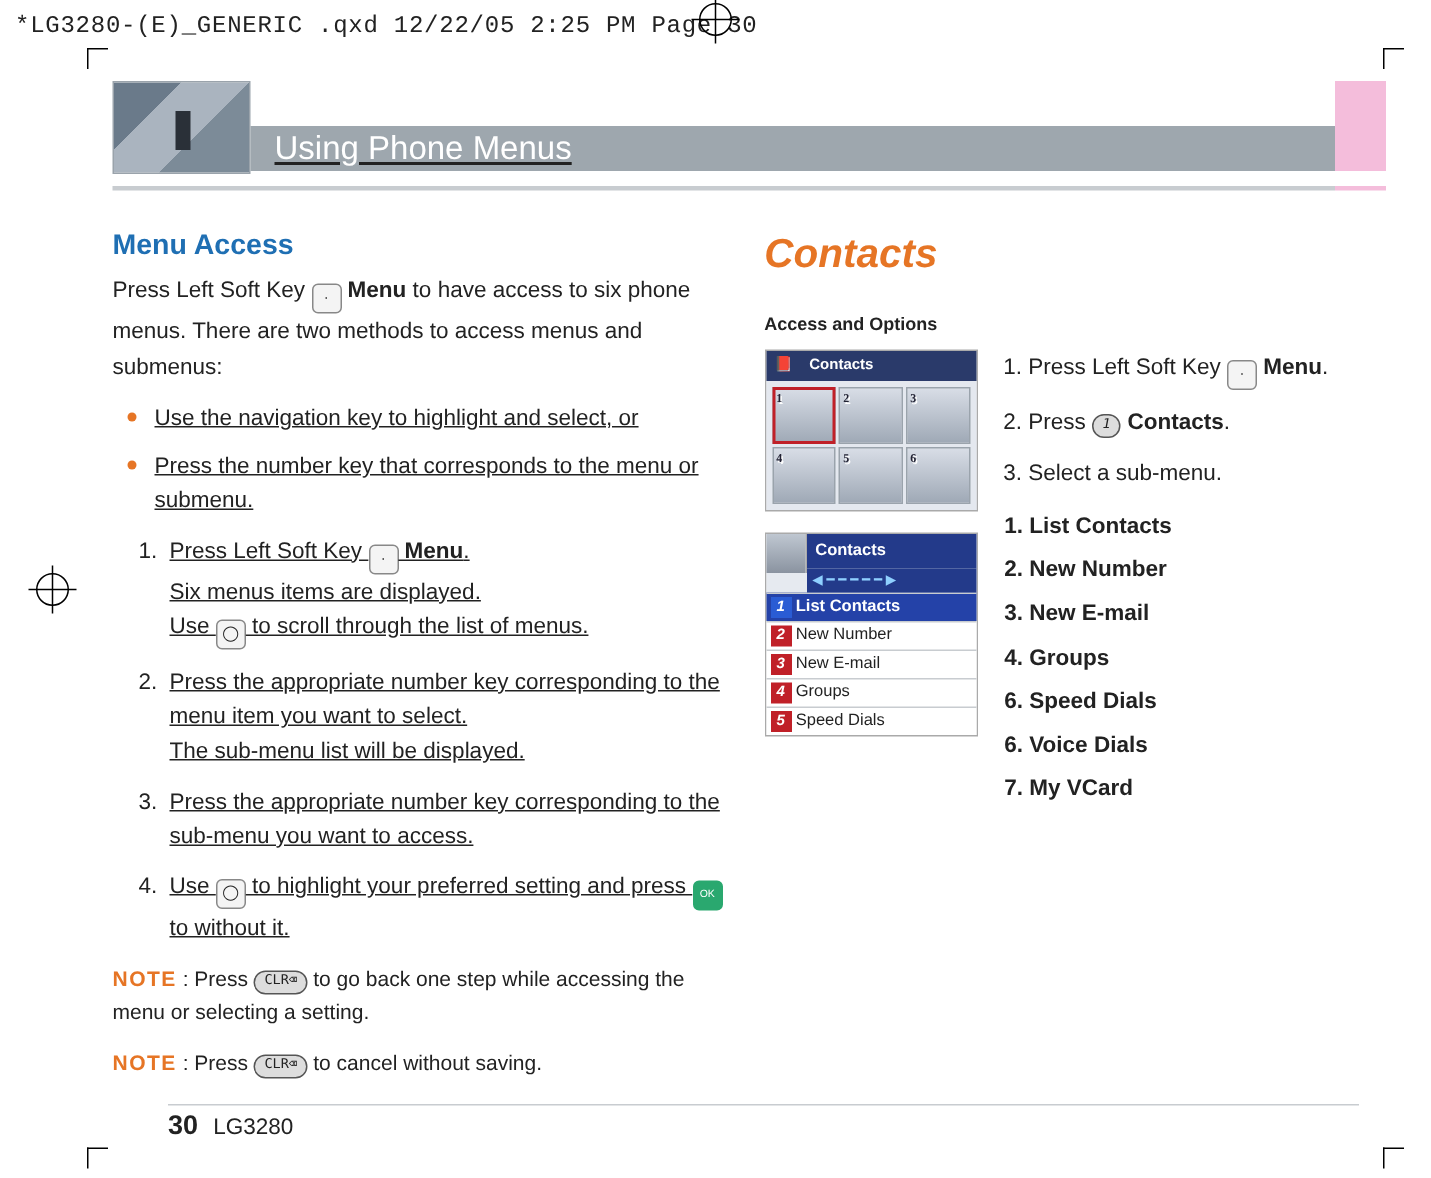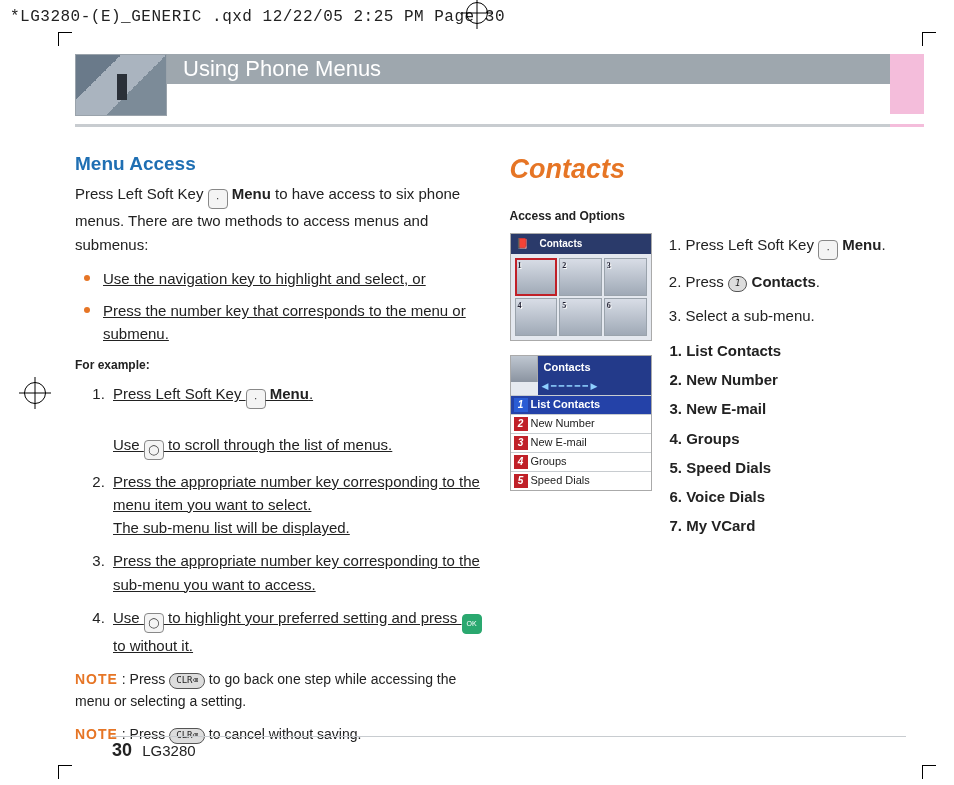--- a/index.html
+++ b/index.html
@@ -39,21 +39,22 @@
   .banner-img::after{
     content:"";
     position:absolute; left:45%; top:32%;
     width:10px; height:26px;
     background:#2a3038;
   }
   .banner-title {
     flex: 1;
     position: relative;
     display: flex;
-    align-items: flex-start;
+    align-items: flex-end;
+    text-decoration: underline;
   }
   .banner-title .bar {
     width: 100%;
     height: 30px;
     background: #9ea7ae;
     display: flex;
     align-items: center;
     padding-left: 16px;
     color: #fff;
     font-size: 22px;
@@ -280,25 +281,24 @@
 
     <div class="col">
       <div class="h-blue">Menu Access</div>
       <div>
         <span>Press Left Soft Key </span><span class="key-icon">·</span><b> Menu</b><span> to have access to six phone menus. There are two methods to access menus and submenus:</span>
       </div>
       <ul class="bullets">
         <li>Use the navigation key to highlight and select, or</li>
         <li>Press the number key that corresponds to the menu or submenu.</li>
       </ul>
-      <div class="h-black" style="margin-top:8px">For example:</div>
       <ol class="steps">
         <li>
           <span>Press Left Soft Key </span><span class="key-icon">·</span><b> Menu</b><span>.</span><br>
-          <br>
+          <span>Six menus items are displayed.</span><br>
           <span>Use </span><span class="key-icon">◯</span><span> to scroll through the list of menus.</span>
         </li>
         <li>
           <span>Press the appropriate number key corresponding to the menu item you want to select.</span><br>
           <span>The sub-menu list will be displayed.</span>
         </li>
         <li>
           <span>Press the appropriate number key corresponding to the sub-menu you want to access.</span>
         </li>
         <li>
@@ -390,21 +390,21 @@
             </li>
             <li>
               <span>Select a sub-menu.</span>
             </li>
           </ol>
           <ul class="sub-list">
             <li>1.  List Contacts</li>
             <li>2.  New Number</li>
             <li>3.  New E-mail</li>
             <li>4.  Groups</li>
-            <li>5.  Speed Dials</li>
+            <li>6.  Speed Dials</li>
             <li>6.  Voice Dials</li>
             <li>7.  My VCard</li>
           </ul>
         </div>
       </div>
     </div>
   </div>
 </div>
 
 <div class="footer-rule"></div>

